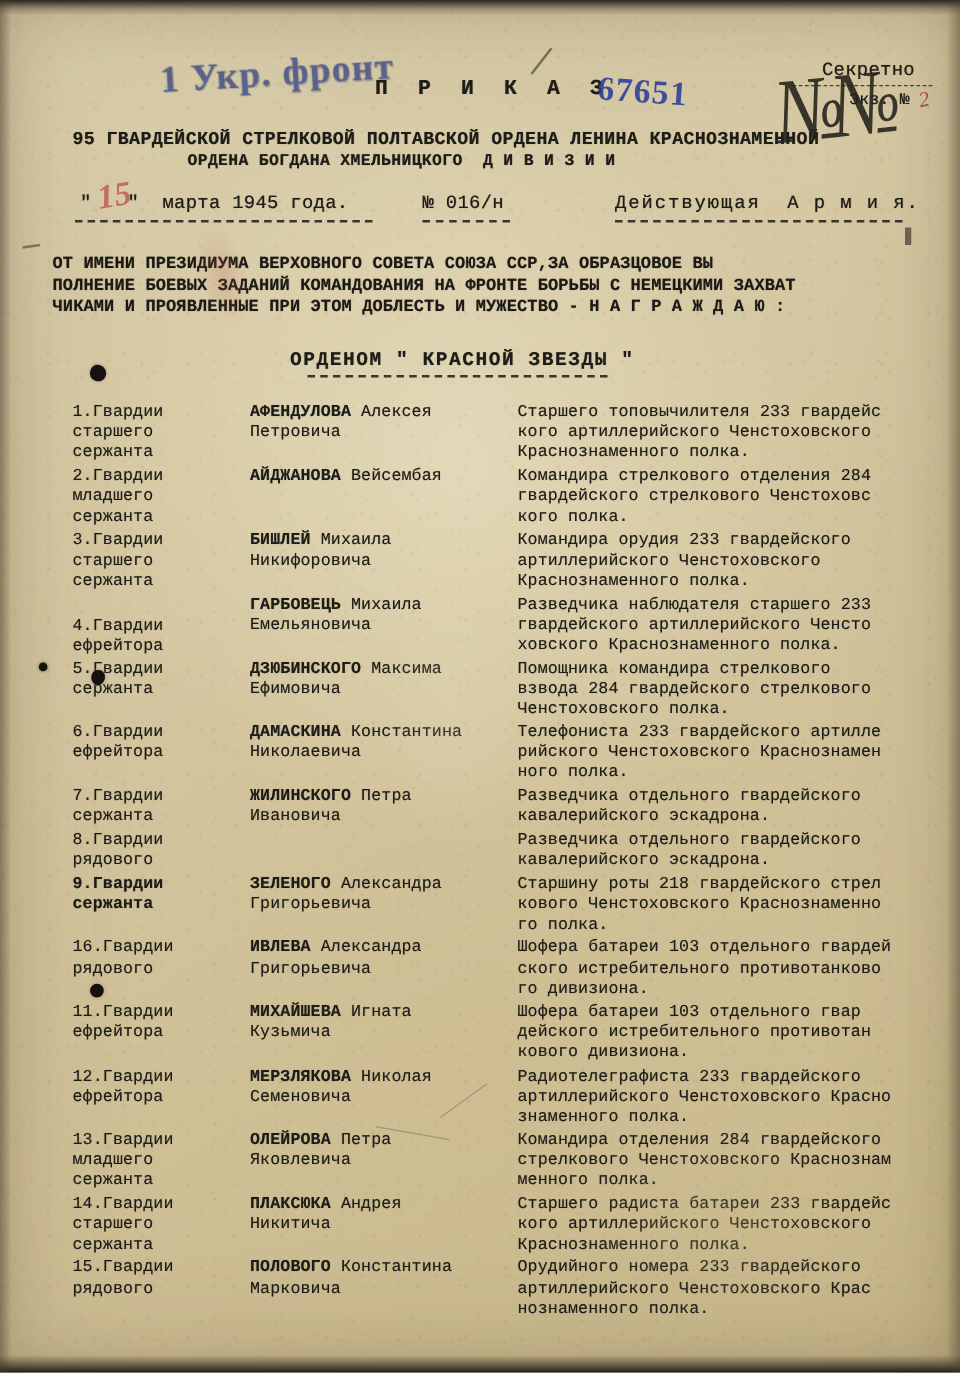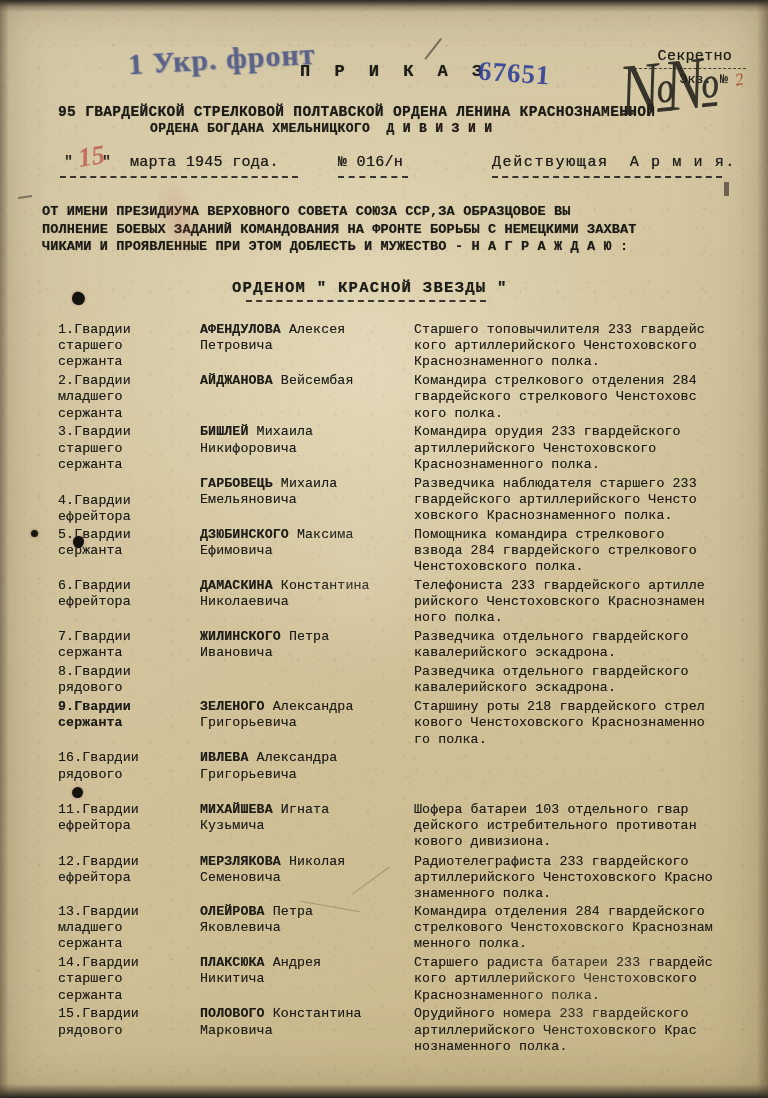--- a/index.html
+++ b/index.html
@@ -301,20 +301,23 @@
     Григорьевича</span></div>
         <div class="c-desc" style="top: 0px;">Старшину роты 218 гвардейского стрел
 кового Ченстоховского Краснознаменно
 го полка.</div>
       </div>
       <div class="entry" style="position: absolute; left: 0px; top: 428.4px; width: 768px; height: 48.6px;">
         <div class="c-rank" style="top: 0px;">16.Гвардии
    рядового</div>
         <div class="c-name" style="top: 0px;"><span class="sn">ИВЛЕВА</span><span> Александра
     Григорьевича</span></div>
+        <div class="c-desc" style="top: 0px;">Шофера батареи 103 отдельного гвардей
+ского истребительного противотанково
+го дивизиона.</div>
       </div>
       <div class="entry" style="position: absolute; left: 0px; top: 479.6px; width: 768px; height: 48.6px;">
         <div class="c-rank" style="top: 0px;">11.Гвардии
    ефрейтора</div>
         <div class="c-name" style="top: 0px;"><span class="sn">МИХАЙШЕВА</span><span> Игната
     Кузьмича</span></div>
         <div class="c-desc" style="top: 0px;">Шофера батареи 103 отдельного гвар
 дейского истребительного противотан
 кового дивизиона.</div>
       </div>

